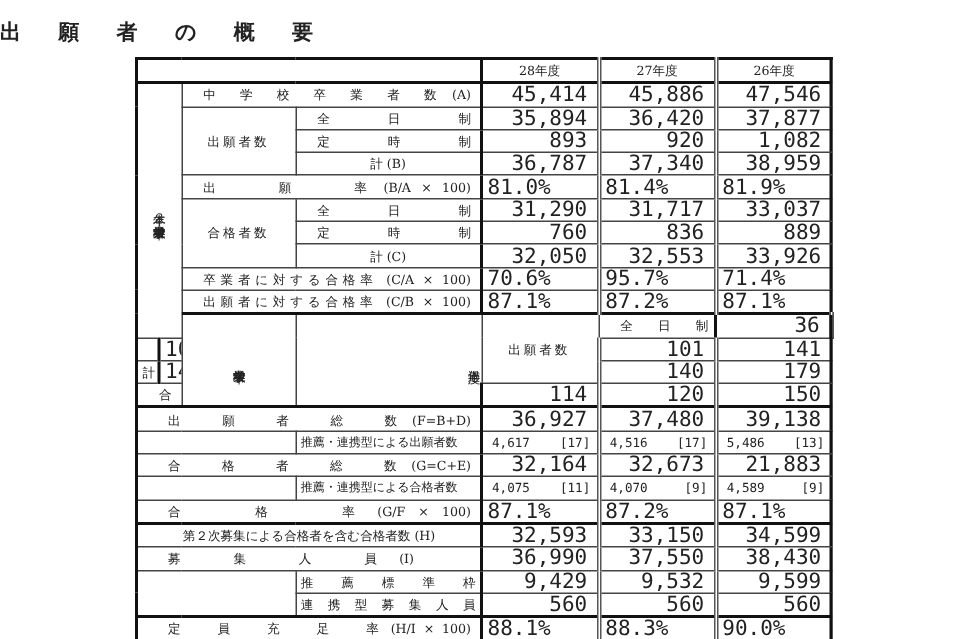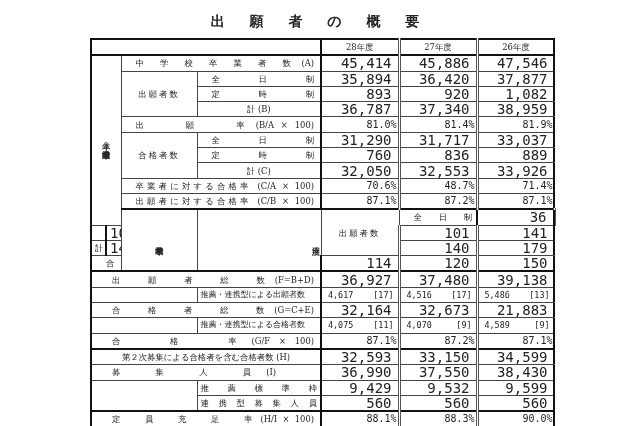--- a/index.html
+++ b/index.html
@@ -1,21 +1,21 @@
 <!DOCTYPE html>
 <html><head>
 <meta charset="utf-8">
 <style>
   html,body{margin:0;padding:0;background:#ffffff;}
   body{width:640px;height:426px;position:relative;overflow:hidden;font-family:"DejaVu Serif","Liberation Serif",serif;color:#222;}
-  .title{position:absolute;top:13px;left:0;width:640px;text-align:center;font-size:14px;font-weight:bold;letter-spacing:10px;font-family:"DejaVu Sans","Liberation Sans",sans-serif;}
+  .title{position:absolute;top:13px;left:0;width:640px;text-align:left;font-size:14px;font-weight:bold;letter-spacing:10px;font-family:"DejaVu Sans","Liberation Sans",sans-serif;}
   table{position:absolute;left:90px;top:38px;border-collapse:collapse;table-layout:fixed;width:463px;font-size:8.4px;border:2px solid #111;}
   td{border:1px solid #444;height:14.3px;padding:0 3px;white-space:nowrap;overflow:hidden;line-height:14px;}
   td.num{text-align:right;padding-right:6px;font-family:"DejaVu Sans Mono","Liberation Mono",monospace;font-size:14px;}
-  td.pct{text-align:right;padding-right:1px;font-family:"DejaVu Sans Mono","Liberation Mono",monospace;font-size:10px;}
+  td.pct{padding-right:1px;font-family:"DejaVu Sans Mono","Liberation Mono",monospace;font-size:14px;}
   td.hdr{text-align:center;}
   td.spread{text-align:justify;text-align-last:justify;padding:0 6px 0 14px;}
   td.center{text-align:center;}
   td.vert{writing-mode:vertical-rl;text-orientation:upright;text-align:center;font-size:8.4px;letter-spacing:0px;padding:2px 0;line-height:10px;vertical-align:middle;}
   .dual{display:flex;justify-content:space-between;padding:0 4px 0 6px;font-family:"DejaVu Sans Mono","Liberation Mono",monospace;align-items:center;}
   tr.thick-top td{border-top:2px solid #111;}
   td.col{border-left:2px solid #111;}
   td.col-d{border-left:3px double #555;}
   td.sub{text-align:justify;text-align-last:justify;padding:0 3px 0 3px;}
   td.small-left{font-size:8px;}
@@ -91,21 +91,21 @@
   </tr>
   <tr>
     <td class="center">計 (C)</td>
     <td class="num col">32,050</td>
     <td class="num col-d">32,553</td>
     <td class="num col-d">33,926</td>
   </tr>
   <tr>
     <td colspan="2" class="spread">卒業者に対する合格率 (C/A × 100)</td>
     <td class="pct col">70.6%</td>
-    <td class="pct col-d">48.7%</td>
+    <td class="pct col-d">95.7%</td>
     <td class="pct col-d">71.4%</td>
   </tr>
   <tr>
     <td colspan="2" class="spread">出願者に対する合格率 (C/B × 100)</td>
     <td class="pct col">87.1%</td>
     <td class="pct col-d">87.2%</td>
     <td class="pct col-d">87.1%</td>
   </tr>
 
   <tr class="thick-top">

